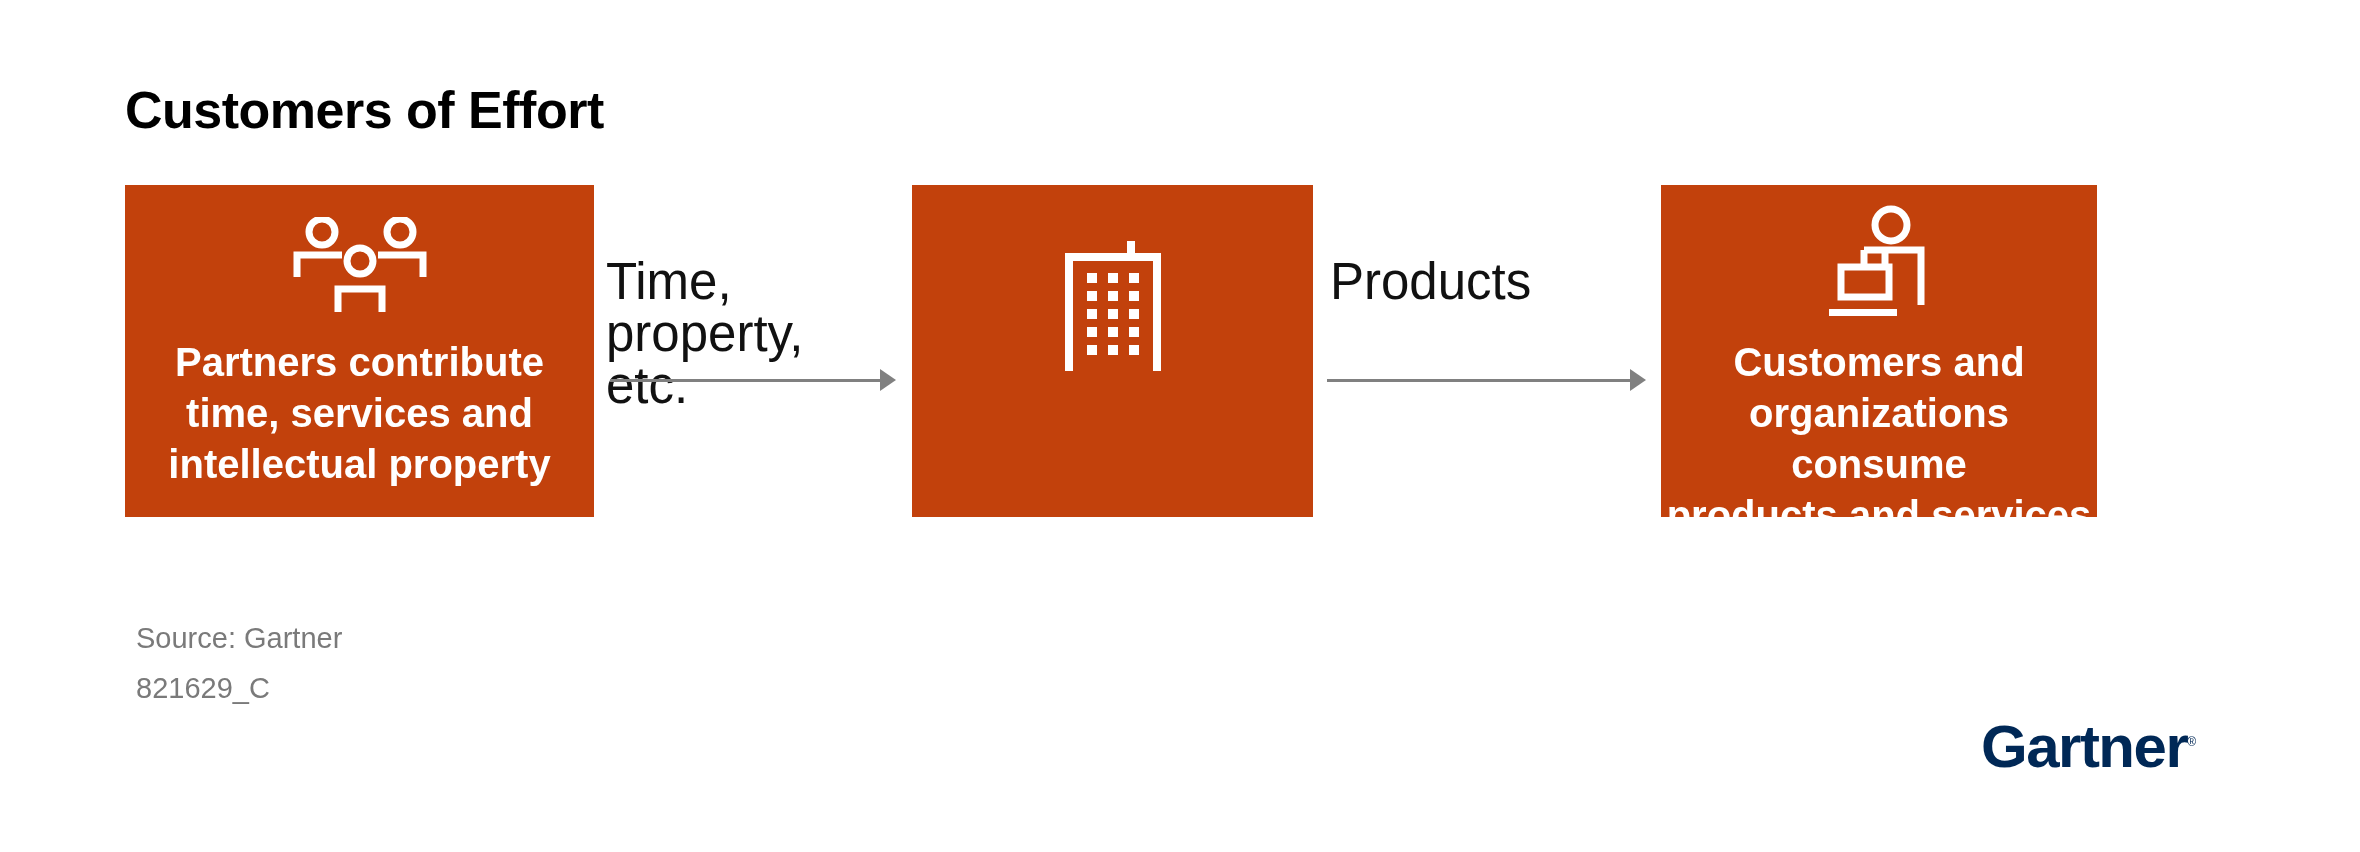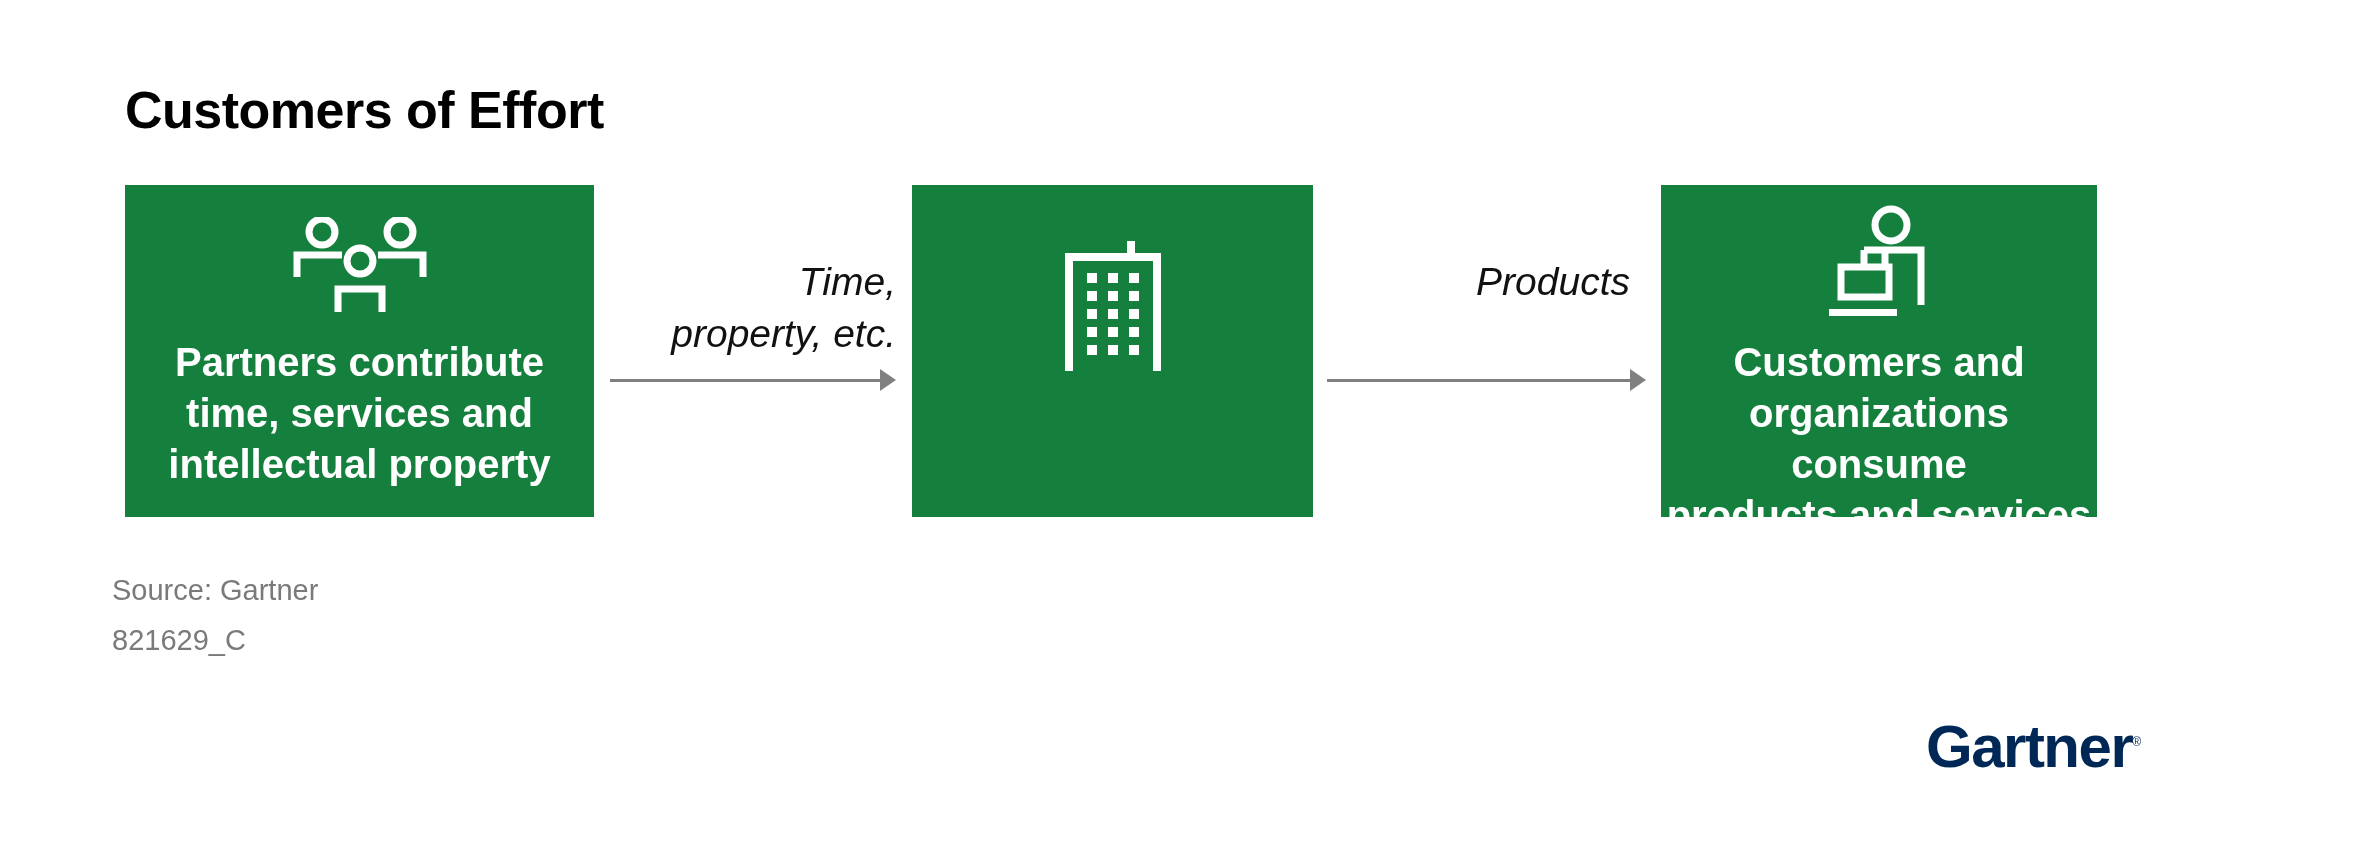--- a/index.html
+++ b/index.html
@@ -1,28 +1,28 @@
 <!DOCTYPE html>
 <html><head>
 <meta charset="utf-8">
 <style>
   html, body { margin:0; padding:0; background:#ffffff; }
   body { width:2360px; height:852px; position:relative; overflow:hidden; font-family:"Liberation Sans", sans-serif; }
   .title { position:absolute; left:125px; top:80px; font-size:52px; font-weight:bold; color:#000; letter-spacing:-0.5px; }
-  .box { position:absolute; top:185px; height:332px; background:#15803d; color:#fff; box-sizing:border-box; }
+  .box { position:absolute; top:185px; height:332px; background:#c2410c; color:#fff; box-sizing:border-box; }
   .box .icon { position:absolute; left:50%; transform:translateX(-50%); }
   .box .text { position:absolute; left:0; right:0; text-align:center; font-size:40px; line-height:51px; font-weight:bold; }
   #box1 { left:125px; width:469px; }
   #box2 { left:912px; width:401px; }
   #box3 { left:1661px; width:436px; }
-  .label { position:absolute; text-align:right; font-size:39px; line-height:52px; color:#111;font-style:italic; }
+  .label { position:absolute; text-align:left; font-size:51px; line-height:52px; color:#111; }
   .arrow { position:absolute; height:3px; background:#808080; }
   .arrow::after { content:""; position:absolute; right:-14px; top:-10px; border-left:16px solid #808080; border-top:11px solid transparent; border-bottom:11px solid transparent; }
-  .foot { position:absolute; left:112px; font-size:29px; color:#7a7a7a; }
-  .logo { position:absolute; left:1926px; top:712px; font-size:60px; font-weight:bold; color:#002856; letter-spacing:-1.5px; }
+  .foot { position:absolute; left:136px; font-size:29px; color:#7a7a7a;margin-top:48px; }
+  .logo { position:absolute; left:1981px; top:712px; font-size:60px; font-weight:bold; color:#002856; letter-spacing:-1.5px; }
   .logo sup { font-size:12px; font-weight:normal; letter-spacing:0; }
 </style>
 </head>
 <body>
 
 <div class="title">Customers of Effort</div>
 
 <div class="box" id="box1">
   <div class="icon" style="top:32px;width:140px;height:100px;">
     <svg width="140" height="100" viewBox="0 0 140 100">

